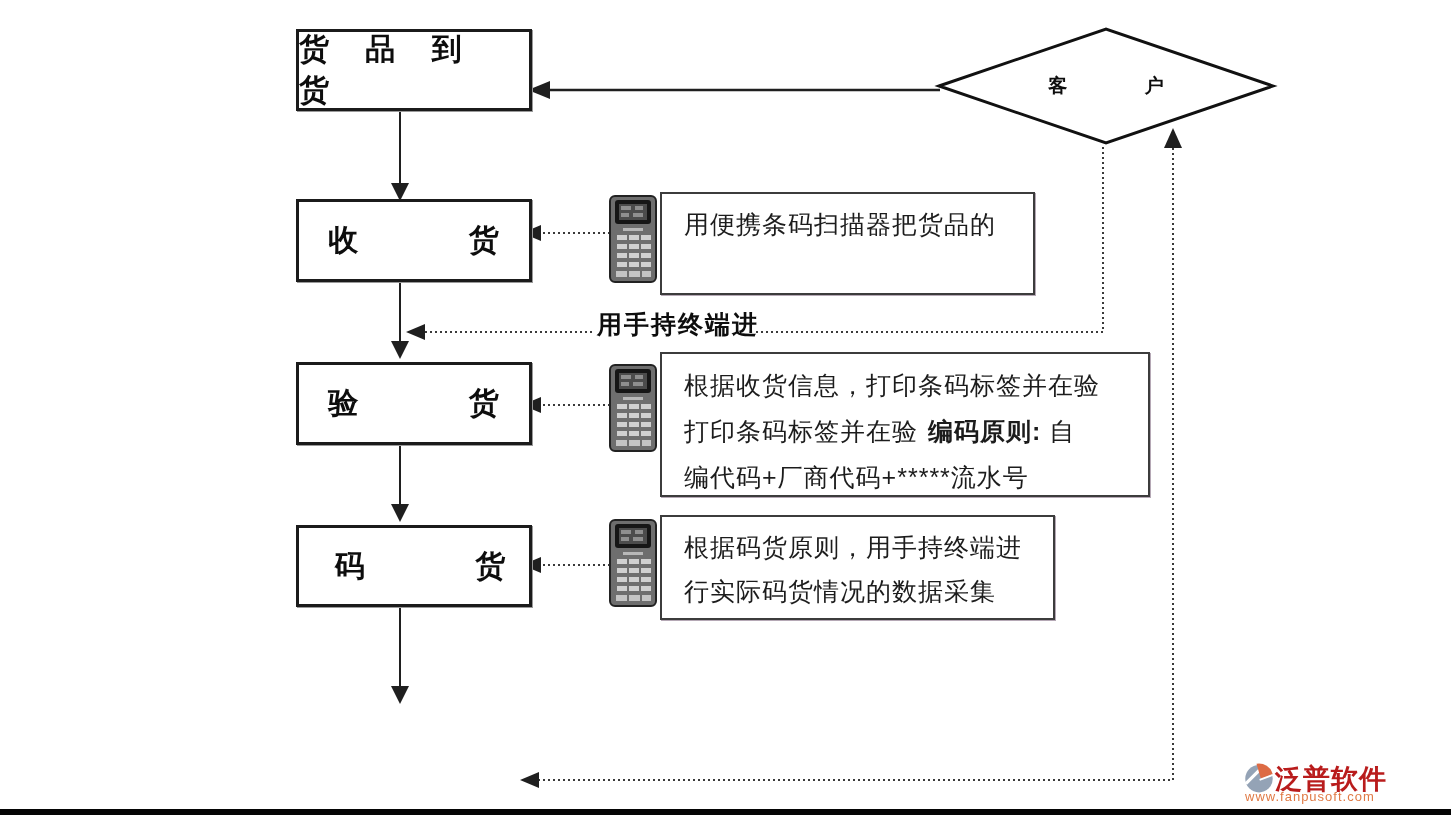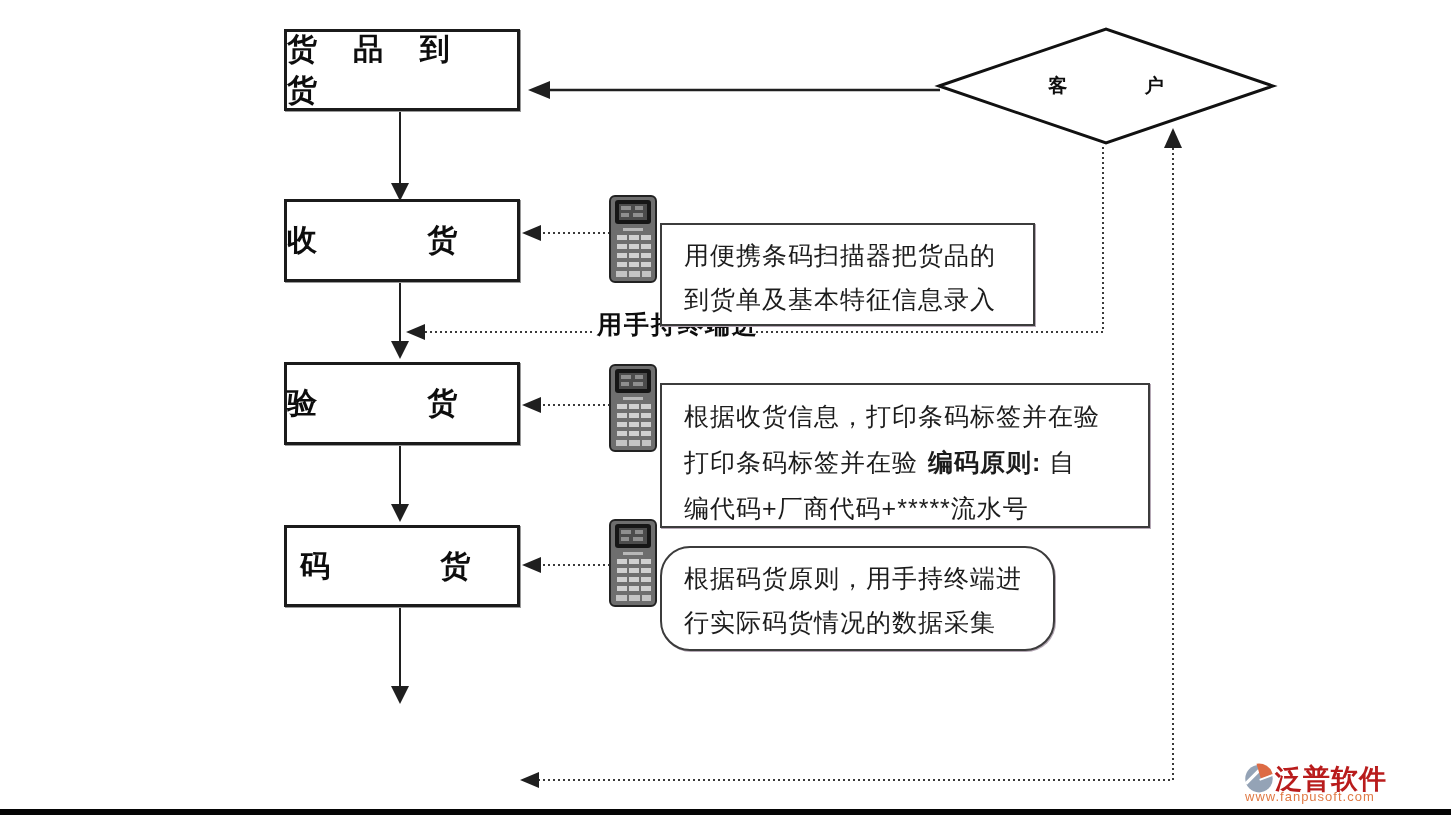--- a/index.html
+++ b/index.html
@@ -3,45 +3,46 @@
 <meta charset="utf-8">
 <style>
   html,body{margin:0;padding:0;background:#fff;}
   #stage{
     position:relative;width:1451px;height:815px;background:#ffffff;
     font-family:"Liberation Sans", sans-serif;color:#111;overflow:hidden;
   }
   #connector-layer{position:absolute;left:0;top:0;width:1451px;height:815px;z-index:1;}
   .flow-box{
     position:absolute;z-index:2;background:#fff;border:3px solid #1b1b1b;
-    display:flex;align-items:center;
+    display:flex;align-items:center;justify-content:center;
     font-size:30px;font-weight:bold;color:#0d0d0d;box-sizing:border-box;
     box-shadow:1px 1px 0 #9a9a9a;
+    margin-left:12px;
   }
   .label-4char{word-spacing:24px;letter-spacing:2px;}
   .label-2char{word-spacing:100px;letter-spacing:1px;}
   #box-goods-arrival{left:284px;top:29px;width:236px;height:82px;}
   #box-receiving{left:284px;top:199px;width:236px;height:83px;}
   #box-inspection{left:284px;top:362px;width:236px;height:83px;}
   #box-stacking{left:284px;top:525px;width:236px;height:82px;padding-left:13px;}
   #box-system{left:284px;top:707px;width:236px;height:75px;}
   #diamond-label{
     position:absolute;z-index:2;left:989px;top:64px;width:234px;height:44px;
     display:flex;align-items:center;justify-content:center;
     font-size:19px;font-weight:bold;word-spacing:72px;color:#0d0d0d;
   }
   .ann-box{
     position:absolute;z-index:2;background:#fff;border:2px solid #3c3c3c;
     box-sizing:border-box;color:#1c1c1c;
     font-size:25px;letter-spacing:1px;line-height:44px;
-    padding:8px 10px 8px 22px;box-shadow:1px 1px 0 #b5a8b5;margin-top:31px;
+    padding:8px 10px 8px 22px;box-shadow:1px 1px 0 #b5a8b5;
   }
   #ann-1{left:660px;top:192px;width:375px;height:103px;}
   #ann-2{left:660px;top:352px;width:490px;height:145px;line-height:46px;}
-  #ann-3{left:660px;top:515px;width:395px;height:105px;border-radius:30px;}
+  #ann-3{left:660px;top:515px;width:395px;height:105px;}
   .ann-line{white-space:nowrap;}
   .bold-inline{font-weight:bold;margin-left:10px;}
   .scanner{position:absolute;z-index:3;width:48px;height:88px;}
   #scanner-1{left:609px;top:195px;}
   #scanner-2{left:609px;top:364px;}
   #scanner-3{left:609px;top:519px;}
   #edge-label{
     position:absolute;z-index:2;left:597px;top:308px;
     font-size:25px;font-weight:bold;letter-spacing:2px;color:#0d0d0d;white-space:nowrap;
   }
@@ -133,21 +134,20 @@
   <div class="flow-box" id="box-stacking">
     <span class="label-2char">码 货</span>
   </div>
 
   <div id="diamond-label">客 户</div>
 
   <div id="edge-label">用手持终端进</div>
 
   <div class="ann-box" id="ann-1">
     <div class="ann-line">用便携条码扫描器把货品的</div>
-    <div class="ann-line">到货单及基本特征信息录入</div>
   </div>
 
   <div class="ann-box" id="ann-2">
     <div class="ann-line">根据收货信息，打印条码标签并在验</div>
     <div class="ann-line"><span>打印条码标签并在验</span><span class="bold-inline">编码原则:</span><span> 自</span></div>
     <div class="ann-line">编代码+厂商代码+*****流水号</div>
   </div>
 
   <div class="ann-box" id="ann-3">
     <div class="ann-line">根据码货原则，用手持终端进</div>

